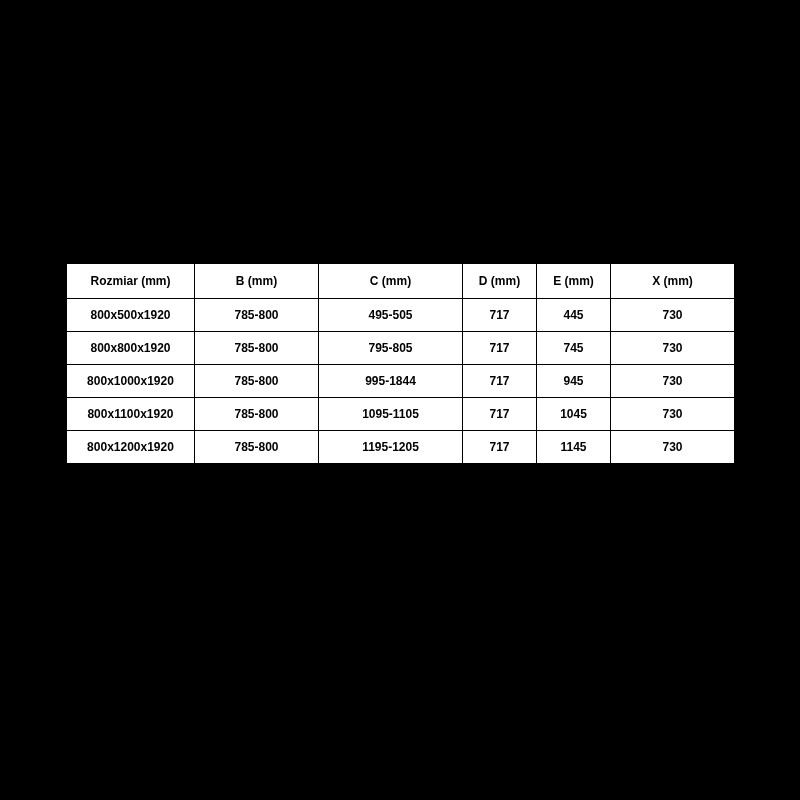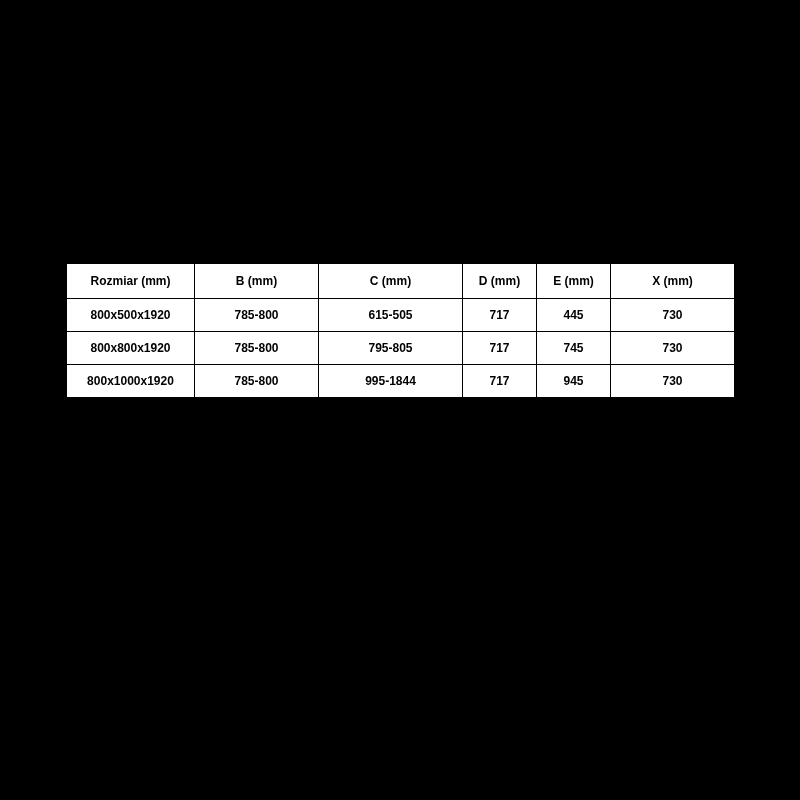--- a/index.html
+++ b/index.html
@@ -70,36 +70,52 @@
         <th>C (mm)</th>
         <th>D (mm)</th>
         <th>E (mm)</th>
         <th>X (mm)</th>
       </tr>
     </thead>
     <tbody>
       <tr>
         <td>800x500x1920</td>
         <td>785-800</td>
-        <td>615-505</td>
+        <td>495-505</td>
         <td>717</td>
         <td>445</td>
         <td>730</td>
       </tr>
       <tr>
         <td>800x800x1920</td>
         <td>785-800</td>
         <td>795-805</td>
         <td>717</td>
         <td>745</td>
         <td>730</td>
       </tr>
       <tr>
         <td>800x1000x1920</td>
         <td>785-800</td>
         <td>995-1844</td>
         <td>717</td>
         <td>945</td>
         <td>730</td>
       </tr>
+      <tr>
+        <td>800x1100x1920</td>
+        <td>785-800</td>
+        <td>1095-1105</td>
+        <td>717</td>
+        <td>1045</td>
+        <td>730</td>
+      </tr>
+      <tr>
+        <td>800x1200x1920</td>
+        <td>785-800</td>
+        <td>1195-1205</td>
+        <td>717</td>
+        <td>1145</td>
+        <td>730</td>
+      </tr>
     </tbody>
   </table>
 </div>
 
 </body></html>

